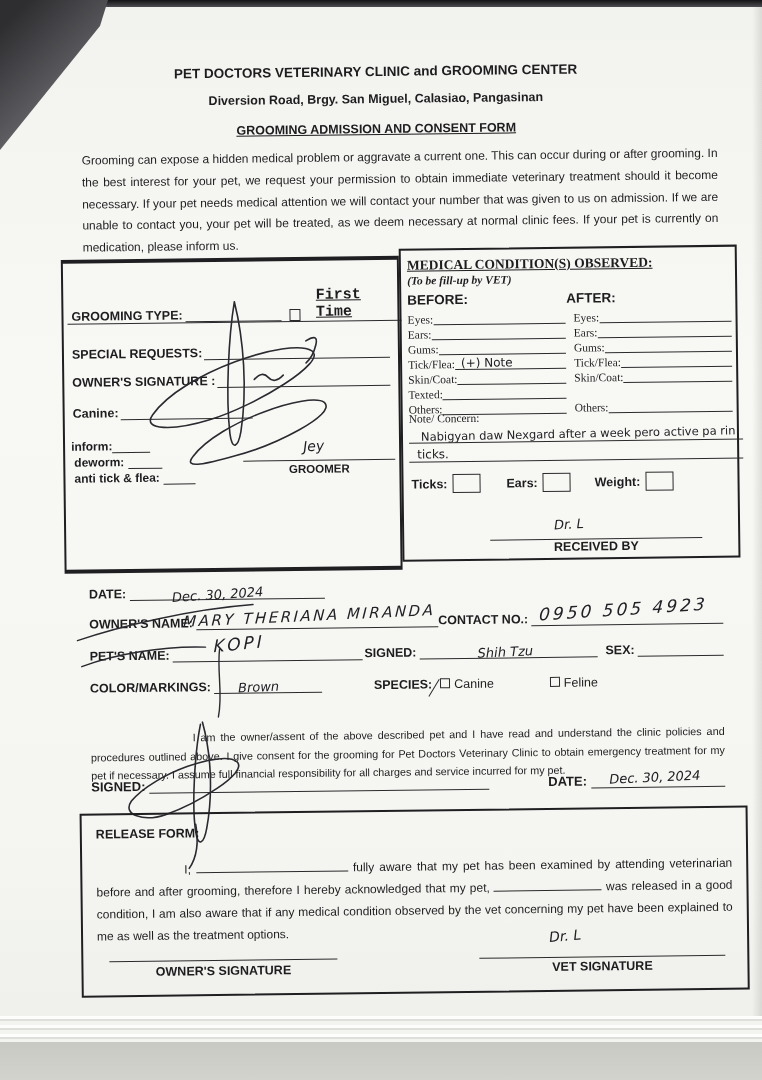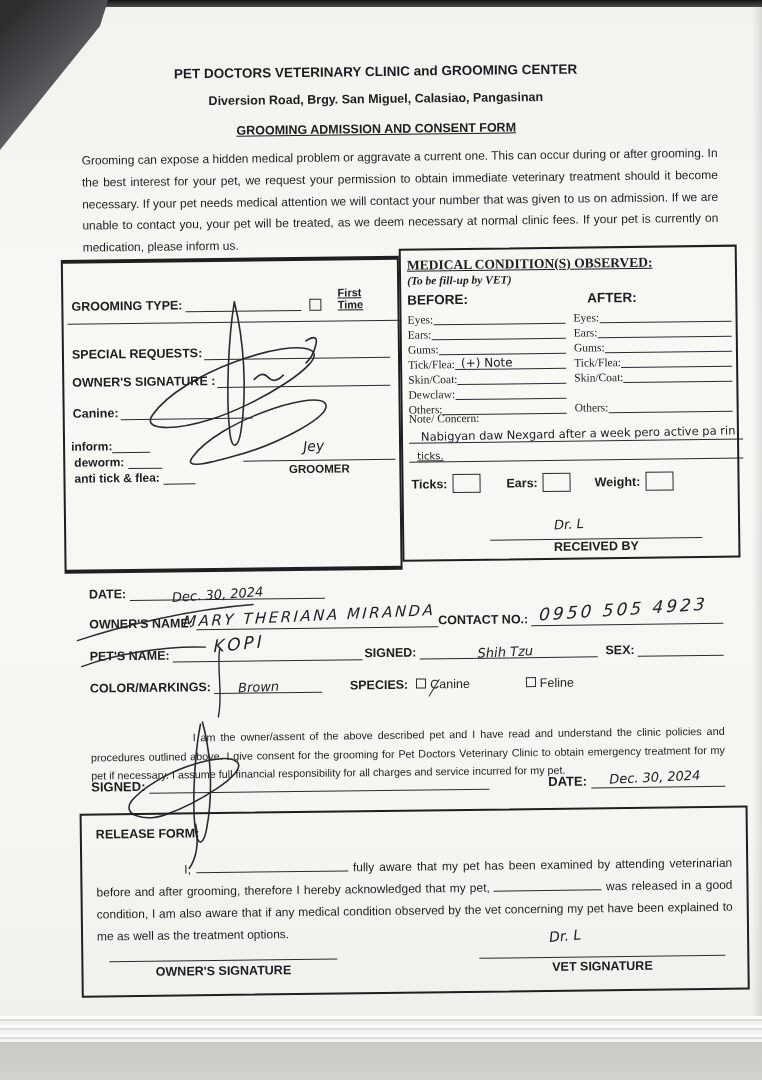--- a/index.html
+++ b/index.html
@@ -50,21 +50,21 @@
       <span class="b u" style="font-size:12.5px;">GROOMING ADMISSION AND CONSENT FORM</span>
     </div>
 
     <div class="abs just" style="left:86px;top:147px;width:636px;font-size:12px;line-height:21.8px;">Grooming can expose a hidden medical problem or aggravate a current one. This can occur during or after grooming. In the best interest for your pet, we request your permission to obtain immediate veterinary treatment should it become necessary. If your pet needs medical attention we will contact your number that was given to us on admission. If we are unable to contact you, your pet will be treated, as we deem necessary at normal clinic fees. If your pet is currently on medication, please inform us.</div>
 
     <div class="box" style="left:64px;top:256px;width:334px;height:306px;border-width:4px 2px 4px 2px;">
       <div class="row" style="left:8px;top:26px;right:8px;font-size:12.5px;">
         <span class="lbl">GROOMING TYPE:</span>
         <span class="bl" style="width:118px;margin-left:3px;"></span>
         <span class="cb" style="width:10px;height:10px;margin-left:8px;"></span>
-        <span class="b u" style="font-size:11px;margin-left:16px;">First Time</span>
+        <span class="b u" style="font-size:15px;margin-left:16px;font-family:Liberation Mono, monospace;">First Time</span>
       </div>
       <div class="abs bl" style="left:4px;right:2px;top:60px;"></div>
       <div class="row" style="left:8px;top:84px;right:8px;font-size:12.5px;">
         <span class="lbl">SPECIAL REQUESTS:</span>
         <span class="bl grow" style="margin-left:2px;"></span>
       </div>
       <div class="row" style="left:8px;top:112px;right:8px;font-size:12.5px;">
         <span class="lbl">OWNER'S SIGNATURE :</span>
         <span class="bl grow" style="margin-left:2px;"></span>
       </div>
@@ -97,21 +97,21 @@
         <path d="M172,44 Q185,36 182,48 Q179,60 172,66"></path>
       </svg>
     </div>
 
     <div class="box" style="left:402px;top:249px;width:334px;height:309px;border-width:2.5px;">
       <div class="abs" style="left:6px;top:5px;">
         <span class="serif b u" style="font-size:13.5px;">MEDICAL CONDITION(S) OBSERVED:</span>
       </div>
       <div class="abs serif b" style="left:6px;top:24px;font-style:italic;font-size:11.5px;">(To be fill-up by VET)</div>
       <div class="abs b" style="left:6px;top:42px;font-size:13.5px;">BEFORE:</div>
-      <div class="abs b" style="left:186px;top:42px;font-size:13.5px;">AFTER:</div>
+      <div class="abs b" style="left:165px;top:42px;font-size:13.5px;">AFTER:</div>
 
       <div class="mrow" style="left:6px;top:63px;width:158px;">
           <span>Eyes:</span>
           <span class="bl grow"></span>
         </div>
       <div class="mrow" style="left:6px;top:78px;width:158px;">
           <span>Ears:</span>
           <span class="bl grow"></span>
         </div>
       <div class="mrow" style="left:6px;top:93px;width:158px;">
@@ -122,21 +122,21 @@
           <span>Tick/Flea:</span>
           <span class="bl grow">
             <span class="hand" style="position:absolute;left:6px;bottom:-1px;font-size:12px;font-style:normal;">(+) Note</span>
           </span>
         </div>
       <div class="mrow" style="left:6px;top:123px;width:158px;">
           <span>Skin/Coat:</span>
           <span class="bl grow"></span>
         </div>
       <div class="mrow" style="left:6px;top:138px;width:158px;">
-          <span>Dewclaw:</span>
+          <span>Texted:</span>
           <span class="bl grow"></span>
         </div>
       <div class="mrow" style="left:6px;top:153px;width:158px;">
           <span>Others:</span>
           <span class="bl grow"></span>
         </div>
 
       <div class="mrow" style="left:172px;top:63px;width:158px;">
           <span>Eyes:</span>
           <span class="bl grow"></span>
@@ -160,21 +160,21 @@
       <div class="mrow" style="left:172px;top:153px;width:158px;">
           <span>Others:</span>
           <span class="bl grow"></span>
         </div>
 
       <div class="abs serif" style="left:6px;top:162px;font-size:11.5px;">Note/ Concern:</div>
       <div class="abs bl" style="left:6px;right:4px;top:192px;">
         <span class="hand" style="position:absolute;left:12px;bottom:0;font-size:11.5px;font-style:normal;transform:rotate(-0.5deg);">Nabigyan daw Nexgard after a week pero active pa rin</span>
       </div>
       <div class="abs bl" style="left:6px;right:4px;top:210px;">
-        <span class="hand" style="position:absolute;left:8px;bottom:0;font-size:10px;font-style:normal;text-decoration:underline;">ticks.</span>
+        <span class="hand" style="position:absolute;left:8px;bottom:0;font-size:12px;font-style:normal;">ticks.</span>
       </div>
 
       <div class="row" style="left:8px;top:224px;font-size:12.5px;align-items:center;">
         <span class="lbl">Ticks:</span>
         <span class="cb" style="width:26px;height:17px;margin-left:5px;"></span>
         <span class="lbl" style="margin-left:26px;">Ears:</span>
         <span class="cb" style="width:26px;height:17px;margin-left:5px;"></span>
         <span class="lbl" style="margin-left:24px;">Weight:</span>
         <span class="cb" style="width:26px;height:17px;margin-left:5px;"></span>
       </div>
@@ -210,21 +210,21 @@
       <span class="lbl" style="margin-left:8px;">SEX:</span>
       <span class="bl" style="width:86px;margin-left:3px;"></span>
     </div>
     <span class="hand abs" style="left:212px;top:632px;font-size:17px;letter-spacing:3px;transform:rotate(-5deg) skewX(-6deg);">KOPI</span>
 
     <div class="row" style="left:88px;top:678px;width:560px;font-size:12.5px;">
       <span class="lbl">COLOR/MARKINGS:</span>
       <span class="bl" style="width:108px;margin-left:3px;">
         <span class="hand" style="position:absolute;left:24px;bottom:-2px;font-size:13px;transform:rotate(-2deg);">Brown</span>
       </span>
-      <span class="lbl" style="margin-left:28px;">SPECIES:</span>
+      <span class="lbl" style="margin-left:52px;">SPECIES:</span>
       <span class="cb" style="width:8px;height:8px;margin:0 4px 3px 8px;"></span>
       <span style="font-size:12.5px;">Canine</span>
       <span class="cb" style="width:8px;height:8px;margin:0 4px 3px 56px;"></span>
       <span style="font-size:12.5px;text-align:right;">Feline</span>
     </div>
     <span class="slash" style="left:422px;top:688px;"></span>
 
     <svg class="sig" style="left:70px;top:585px;" width="420" height="150" viewBox="0 0 420 150">
       <path d="M6,52 C48,38 120,22 182,18" style="stroke-width:1.4;"></path>
       <path d="M10,78 C42,66 92,58 134,60" style="stroke-width:1.4;"></path>

